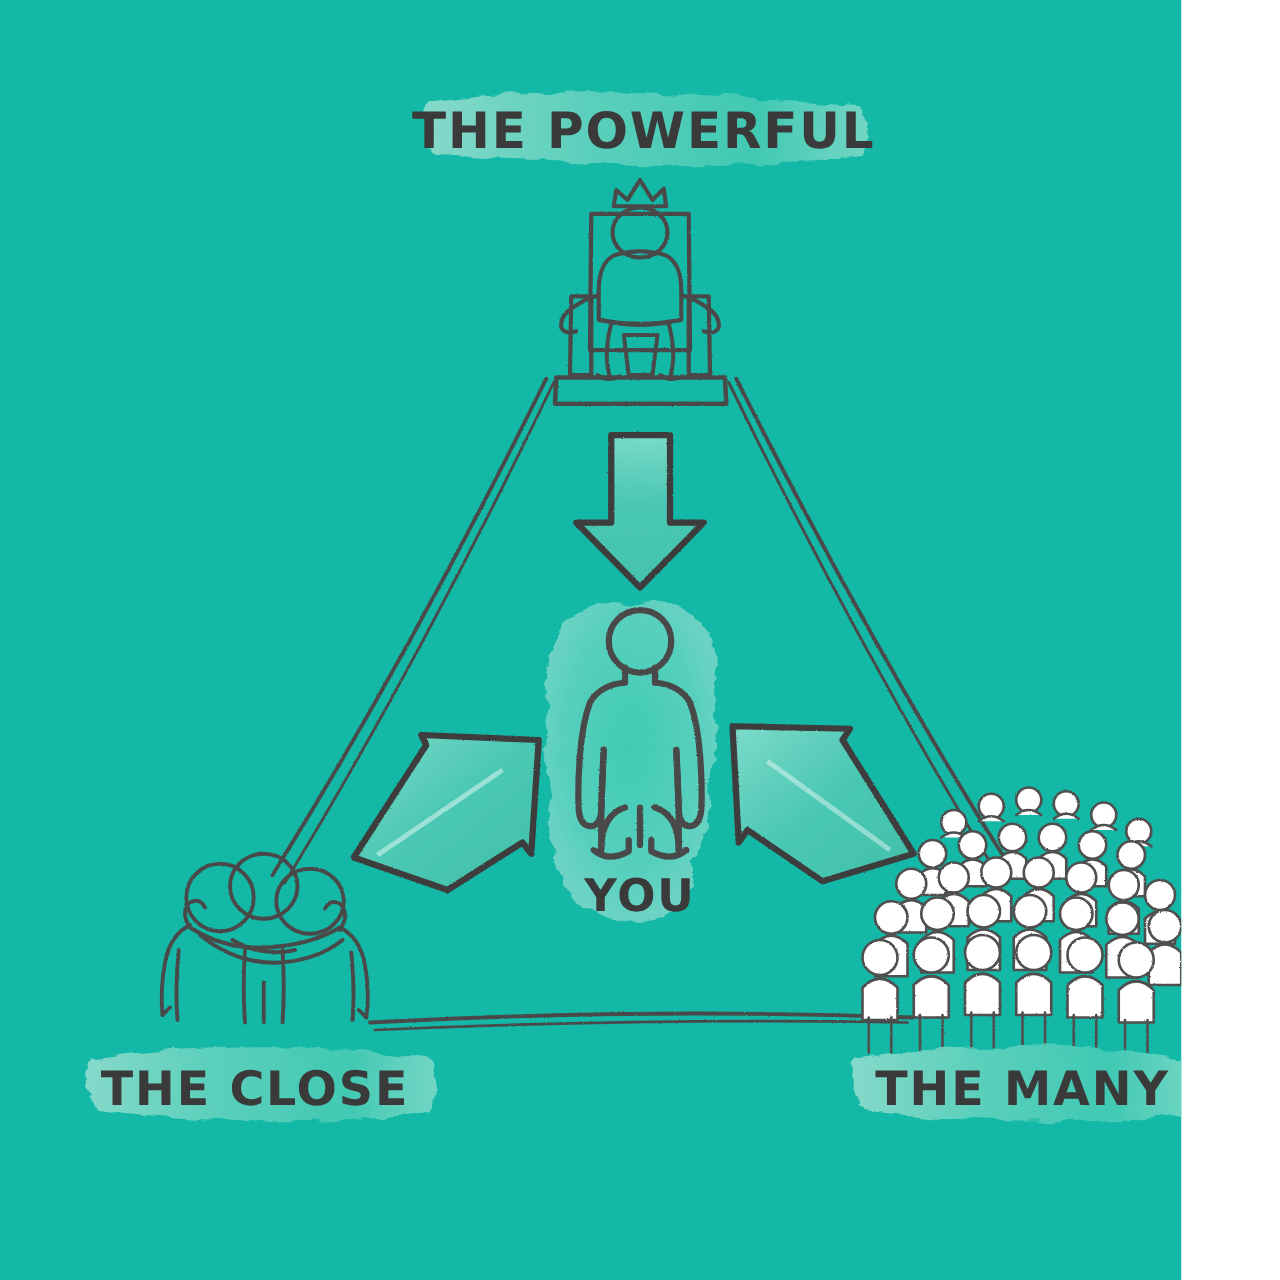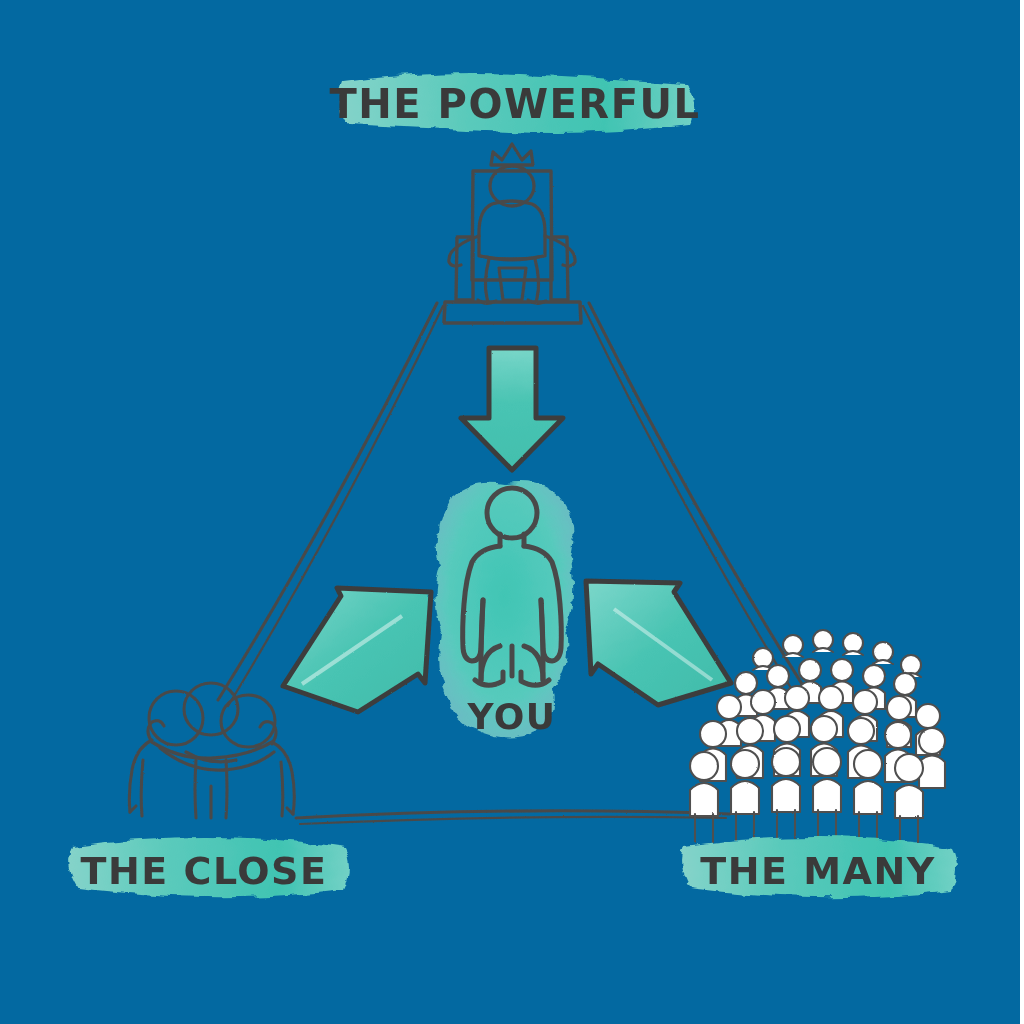--- a/index.html
+++ b/index.html
@@ -6,23 +6,23 @@
   html, body {
     margin: 0;
     padding: 0;
     background: #ffffff;
   }
   body {
     font-family: "DejaVu Sans", sans-serif;
   }
   #canvas {
     position: relative;
-    width: 1020px;
+    width: 945px;
     height: 1024px;
-    background: #0369a1;
+    background: #14b8a6;
     overflow: hidden;
   }
   #scene {
     position: absolute;
     inset: 0;
     width: 1024px;
     height: 1024px;
   }
   .label-text {
     font-family: "DejaVu Sans", sans-serif;

